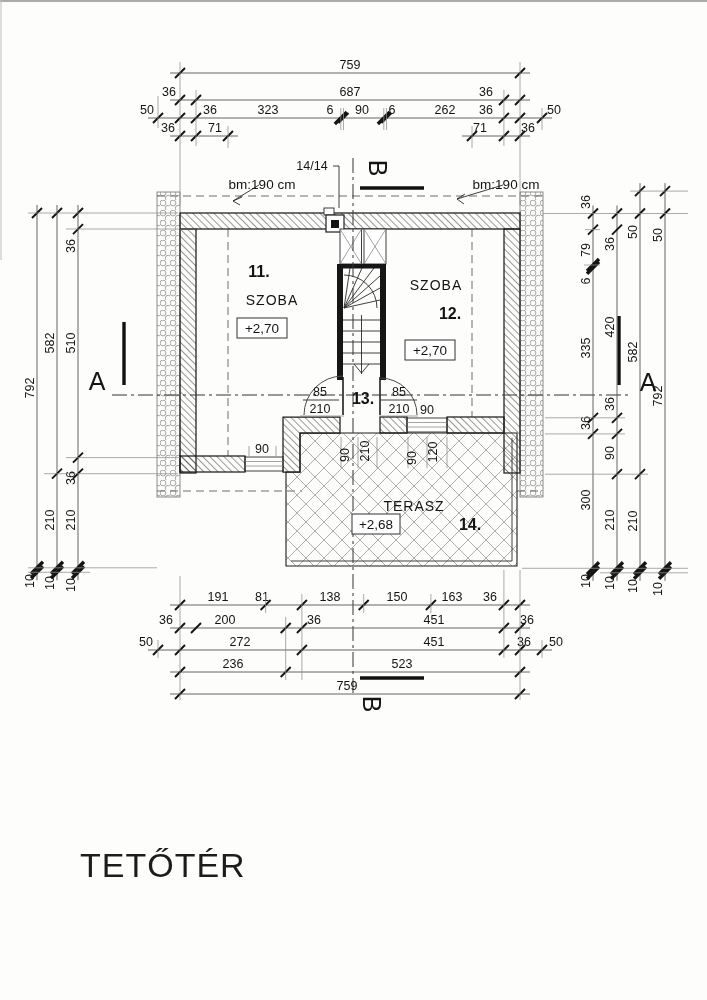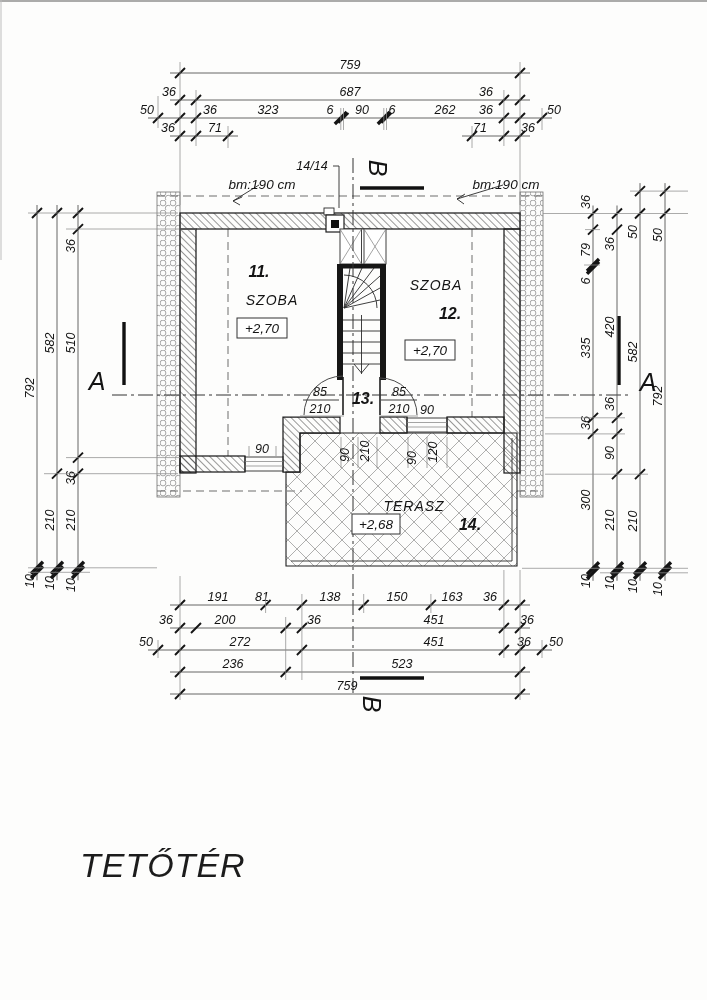--- a/index.html
+++ b/index.html
@@ -1,17 +1,17 @@
 <!DOCTYPE html>
 <html><head>
 <meta charset="utf-8">
 <style>
   html,body{margin:0;padding:0;background:#e8e8e8;}
   #page{position:relative;width:707px;height:1000px;background:#fdfdfc;margin:0 auto;
-        font-family:"Liberation Sans",sans-serif;overflow:hidden;font-style:italic;}
+        font-family:"Liberation Sans",sans-serif;overflow:hidden;}
   svg{display:block;}
   .dimline{stroke:#555;stroke-width:.9;fill:none;}
   .tick{stroke:#141414;stroke-width:1.9;}
   .tickb{stroke:#141414;stroke-width:3.4;}
   .dimtext{font-family:"Liberation Sans",sans-serif;font-size:12.5px;fill:#141414;text-anchor:middle;}
   .ext{stroke:#8f8f8f;stroke-width:.75;fill:none;}
   .wall{fill:url(#hatch);stroke:#1d1d1d;stroke-width:1.25;}
   .thin{stroke:#2a2a2a;stroke-width:.9;fill:none;}
   .thinner{stroke:#7d7d7d;stroke-width:.7;fill:none;}
   .lbl{font-family:"Liberation Sans",sans-serif;fill:#141414;text-anchor:middle;}

